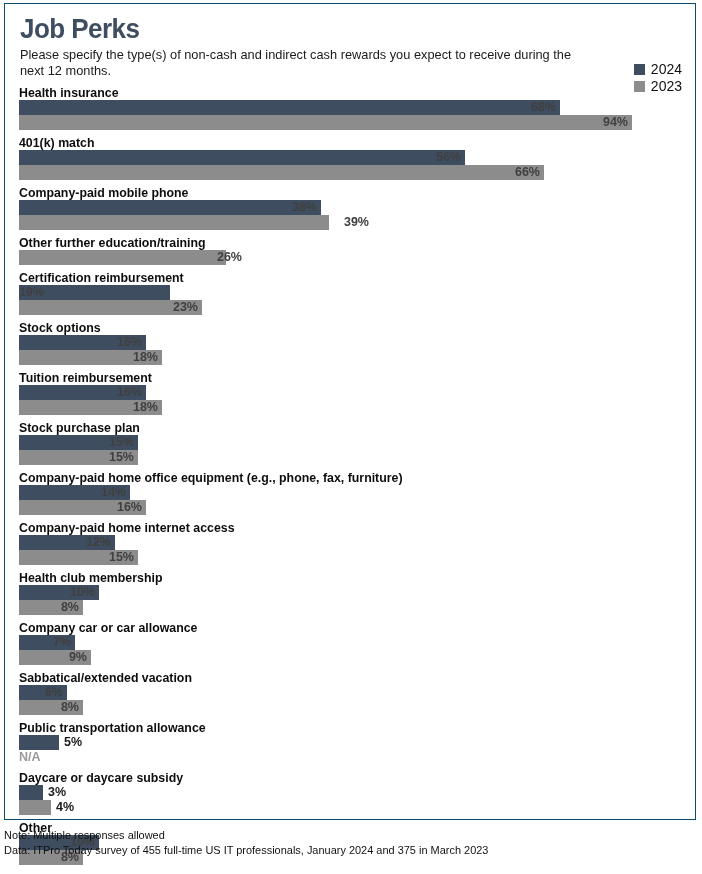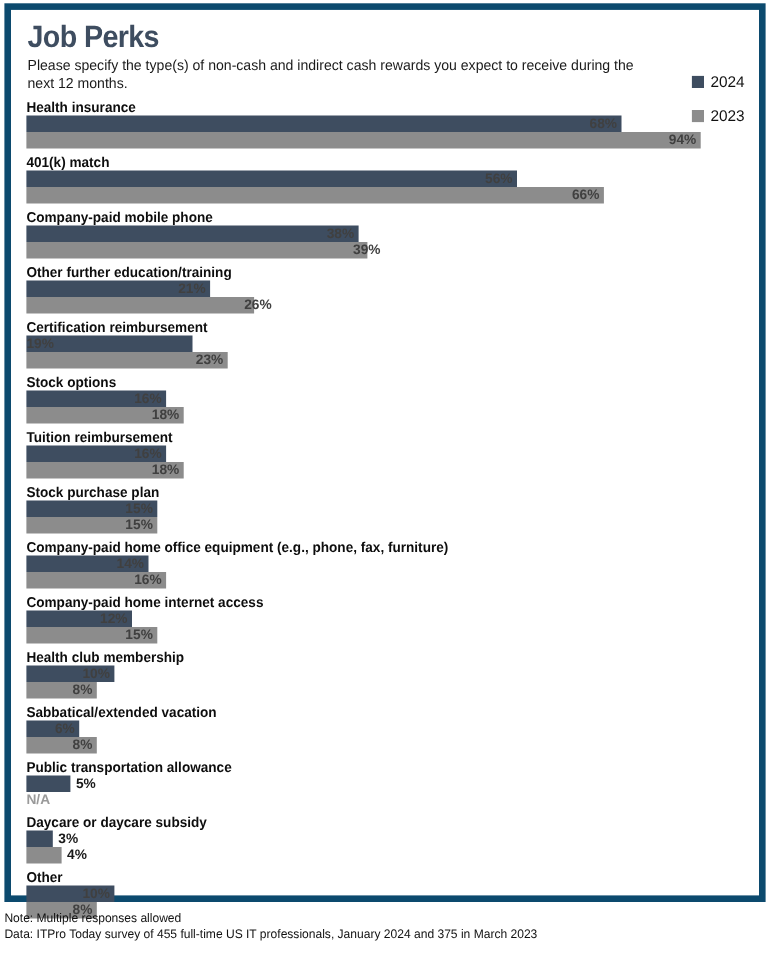--- a/index.html
+++ b/index.html
@@ -23,21 +23,21 @@
   }
 
   
   #chart-panel {
     position: absolute;
     left: 4px;
     top: 3px;
     width: 692px;
     height: 817px;
     box-sizing: border-box;
-    border: 6px solid #0c4a6e;
+    border: 1px solid #0c4a6e;
     background: #ffffff;
     padding: 0;
   }
 
   #chart-inner {
     position: relative;
     padding: 10px 12px 0 14px;
     height: 100%;
     box-sizing: border-box;
   }
@@ -67,21 +67,21 @@
     transform-origin: left top;
   }
 
   
   .legend {
     position: absolute;
     right: 13px;
     top: 57px;
     display: flex;
     flex-direction: column;
-    gap: 15px;
+    gap: 1px;
     align-items: flex-start;
   }
   .legend-row {
     display: flex;
     align-items: center;
     gap: 6px;
     height: 16px;
   }
   .legend-swatch {
     width: 11px;
@@ -220,29 +220,25 @@
             </div>
           </div>
           <div class="bar-group">
             <div class="cat-label">Company-paid mobile phone</div>
             <div class="bar-row">
               <span class="bar y2024" style="width: 302px;"></span>
               <span class="bar-value inside" style="left: 0px; width: 298px; text-align: right;">38%</span>
             </div>
             <div class="bar-row">
               <span class="bar y2023" style="width: 310px;"></span>
-              <span class="bar-value inside" style="left: 16px; width: 306px; text-align: right;">39%</span>
+              <span class="bar-value inside" style="left: 0px; width: 306px; text-align: right; padding-left: 44px;">39%</span>
             </div>
           </div>
           <div class="bar-group">
             <div class="cat-label">Other further education/training</div>
-            <div class="bar-row">
-              <span class="bar y2024" style="width: 167px;"></span>
-              <span class="bar-value inside" style="left: 0px; width: 163px; text-align: right;">21%</span>
-            </div>
             <div class="bar-row">
               <span class="bar y2023" style="width: 207px;"></span>
               <span class="bar-value inside" style="left: 0px; width: 203px; text-align: right; padding-left: 20px;">26%</span>
             </div>
           </div>
           <div class="bar-group">
             <div class="cat-label">Certification reimbursement</div>
             <div class="bar-row">
               <span class="bar y2024" style="width: 151px;"></span>
               <span class="bar-value inside" style="left: 0px; width: 147px; ">19%</span>
@@ -309,20 +305,31 @@
           </div>
           <div class="bar-group">
             <div class="cat-label">Health club membership</div>
             <div class="bar-row">
               <span class="bar y2024" style="width: 80px;"></span>
               <span class="bar-value inside" style="left: 0px; width: 76px; text-align: right;">10%</span>
             </div>
             <div class="bar-row">
               <span class="bar y2023" style="width: 64px;"></span>
               <span class="bar-value inside" style="left: 0px; width: 60px; text-align: right;">8%</span>
+            </div>
+          </div>
+          <div class="bar-group">
+            <div class="cat-label">Company car or car allowance</div>
+            <div class="bar-row">
+              <span class="bar y2024" style="width: 56px;"></span>
+              <span class="bar-value inside" style="left: 0px; width: 52px; text-align: right;">7%</span>
+            </div>
+            <div class="bar-row">
+              <span class="bar y2023" style="width: 72px;"></span>
+              <span class="bar-value inside" style="left: 0px; width: 68px; text-align: right;">9%</span>
             </div>
           </div>
           <div class="bar-group">
             <div class="cat-label">Sabbatical/extended vacation</div>
             <div class="bar-row">
               <span class="bar y2024" style="width: 48px;"></span>
               <span class="bar-value inside" style="left: 0px; width: 44px; text-align: right;">6%</span>
             </div>
             <div class="bar-row">
               <span class="bar y2023" style="width: 64px;"></span>

